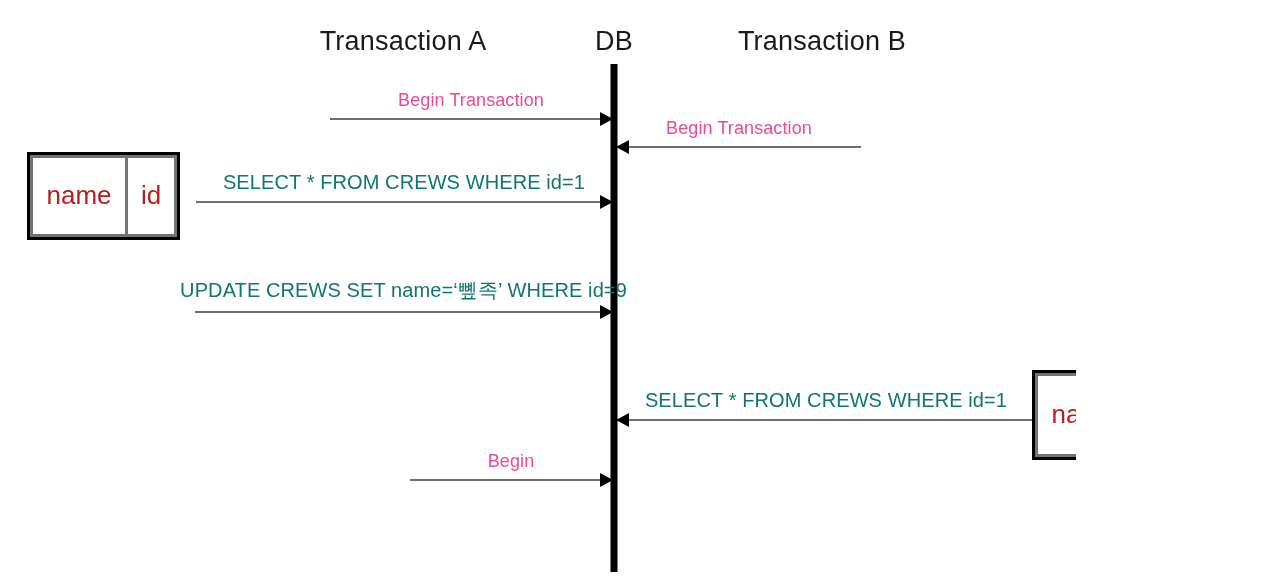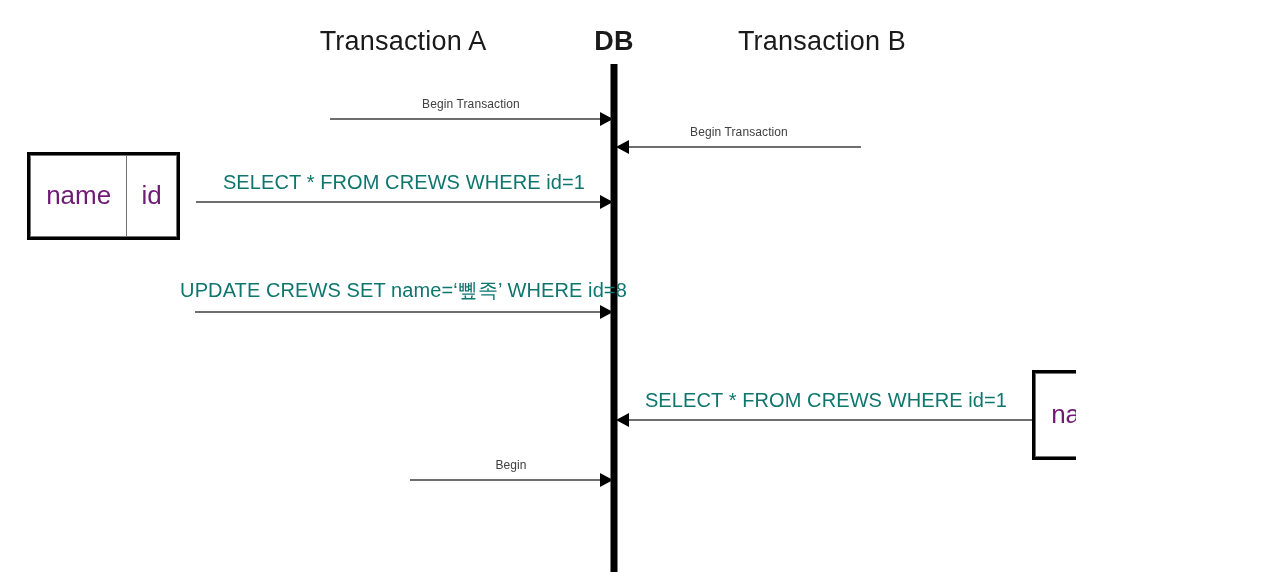--- a/index.html
+++ b/index.html
@@ -68,63 +68,63 @@
   }
   .msg .msg-label {
     position: absolute;
     bottom: 7px;
     white-space: nowrap;
     font-size: 20px;
     color: #0f766e;
     letter-spacing: 0.1px;
   }
   .msg .msg-label.red {
-    color: #404040;
-    font-size: 12px;
+    color: #ec4899;
+    font-size: 18px;
   }
   .msg .msg-label.center {
     left: 50%;
     transform: translateX(-50%);
   }
 
   
   .rtable {
     position: absolute;
     border: 3px solid #000000;
     border-collapse: collapse;
     background: #ffffff;
     box-sizing: border-box;
   }
   .rtable table {
     border-collapse: collapse;
     width: 100%;
     height: 100%;
   }
   .rtable td {
-    border: 1px solid #737373;
+    border: 3px solid #737373;
     text-align: center;
     font-size: 27px;
-    color: #701a75;
+    color: #b91c1c;
     padding: 4px 10px;
     line-height: 1.12;
     white-space: nowrap;
   }
   .rtable td.col-name { width: 66%; }
   .rtable td.col-id   { width: 34%; }
   .rtable tr.hdr td { font-size: 26px; }
   .rtable tr.val td { font-size: 27px; }
 </style>
 </head>
 <body>
 
 <div id="canvas">
 
   <div class="lifeline-label" style="left:403px; top:26px;">Transaction A</div>
 
-  <div class="lifeline-label" style="left:614px; top:26px;font-weight:bold;">DB</div>
+  <div class="lifeline-label" style="left:614px; top:26px;">DB</div>
 
   <div class="lifeline-label" style="left:822px; top:26px;">Transaction B</div>
 
   <div class="lifeline-bar" style="left:614px; top:64px; height:508px;"></div>
 
   <div class="msg dir-right" style="left:330px; width:282px; top:118px;">
     <div class="msg-line"></div>
     <div class="msg-head"></div>
     <div class="msg-label red center">Begin Transaction</div>
   </div>
@@ -137,21 +137,21 @@
 
   <div class="msg dir-right" style="left:196px; width:416px; top:201px;">
     <div class="msg-line"></div>
     <div class="msg-head"></div>
     <div class="msg-label center">SELECT * FROM CREWS WHERE id=1</div>
   </div>
 
   <div class="msg dir-right" style="left:195px; width:417px; top:311px;">
     <div class="msg-line"></div>
     <div class="msg-head"></div>
-    <div class="msg-label center">UPDATE CREWS SET name=‘뼾족’ WHERE id=8</div>
+    <div class="msg-label center">UPDATE CREWS SET name=‘뼾족’ WHERE id=9</div>
   </div>
 
   <div class="msg dir-left" style="left:617px; width:418px; top:419px;">
     <div class="msg-line"></div>
     <div class="msg-head"></div>
     <div class="msg-label center">SELECT * FROM CREWS WHERE id=1</div>
   </div>
 
   <div class="msg dir-right" style="left:410px; width:202px; top:479px;">
     <div class="msg-line"></div>

